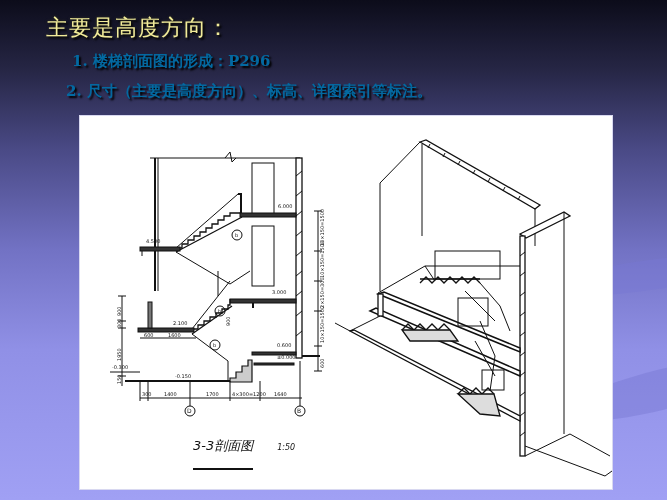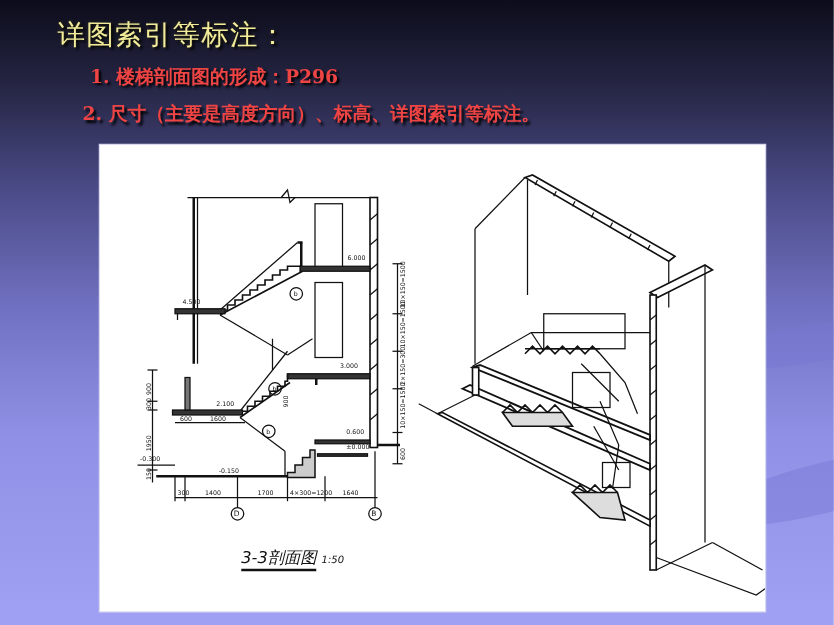--- a/index.html
+++ b/index.html
@@ -13,46 +13,46 @@
     background: rgba(120,120,210,0.45);
   }
   .title {
     position: absolute; left: 46px; top: 13px;
     font-size: 22px; color: #f2ec9a; letter-spacing: 1px;
     text-shadow: 2px 2px 2px #000, 0 0 3px #3a3a20;
     font-family: "DejaVu Sans", sans-serif;
   }
   .bullet {
     position: absolute; font-size: 15px; font-weight: bold;
-    color: #ef4444; text-shadow: 2px 2px 2px #000;
+    color: #0369a1; text-shadow: 2px 2px 2px #000;
     font-family: "DejaVu Serif", serif; white-space: nowrap;
   }
   .b1 { left: 72px; top: 52px; }
   .b2 { left: 66px; top: 82px; }
   .panel {
     position: absolute; left: 80px; top: 116px; width: 532px; height: 373px;
     background: #ffffff;
     box-shadow: 0 0 0 1px #d8d8f0;
   }
   .caption {
     position: absolute; left: 193px; top: 437px;
     font-size: 13px; font-style: italic; color: #111;
     font-family: "DejaVu Sans", sans-serif;
   }
-  .caption .name { border-bottom: 2px solid #111; padding-bottom: 1px; }
-  .caption .scale { font-size: 8px; margin-left: 4px; text-align: center; }
+  .caption .name { border-bottom: 2px solid #111; padding-bottom: 15px; }
+  .caption .scale { font-size: 8px; margin-left: 24px; text-align: center; }
   svg text { font-family: "DejaVu Sans", sans-serif; }
 </style>
 </head>
 <body>
 
 <div class="swoosh" style="left:520px; top:260px; width:260px; height:30px; transform:rotate(-8deg);"></div>
 <div class="swoosh" style="left:560px; top:370px; width:200px; height:40px; transform:rotate(-14deg);"></div>
 
-<div class="title">详图索引等标注：</div>
+<div class="title">主要是高度方向：</div>
 
 <div class="bullet b1">
   <span>1.</span>
   <span>楼梯剖面图的形成：P296</span>
 </div>
 <div class="bullet b2">
   <span>2.</span>
   <span>尺寸（主要是高度方向）、标高、详图索引等标注。</span>
 </div>
 

